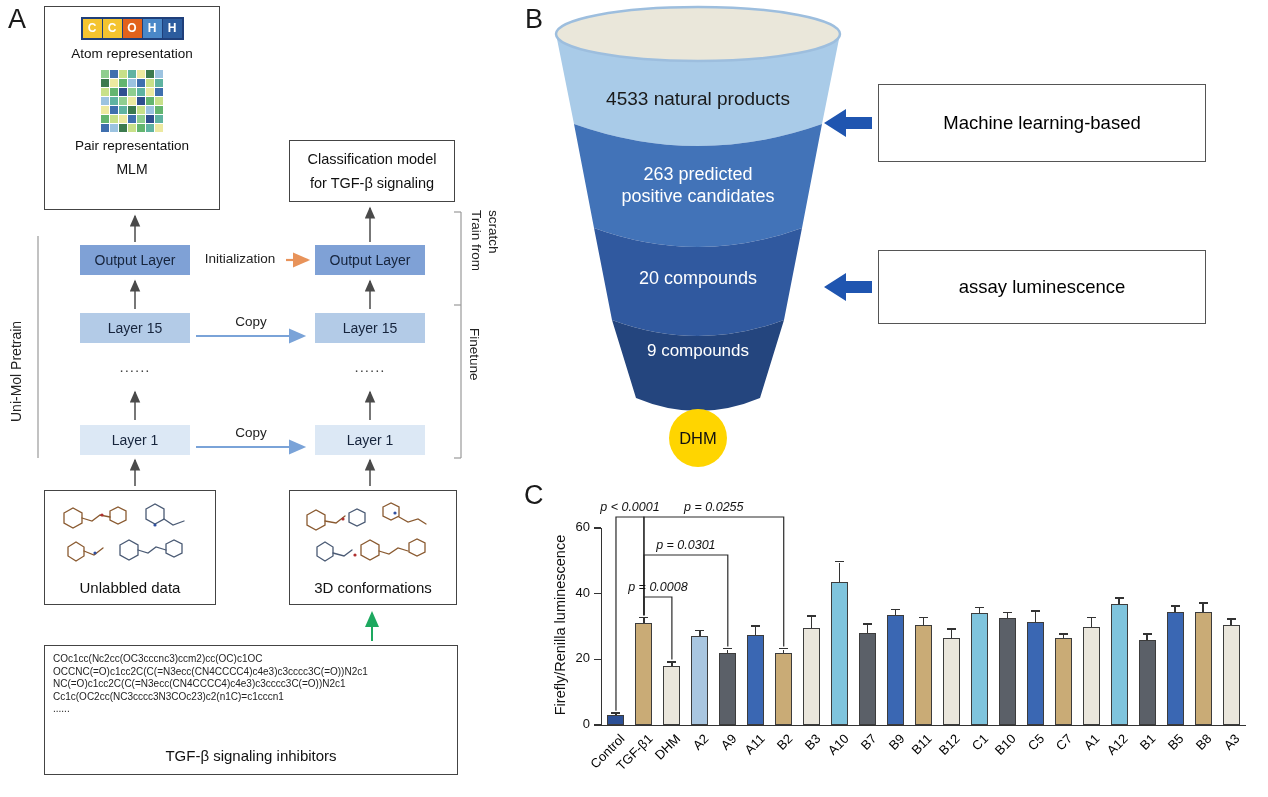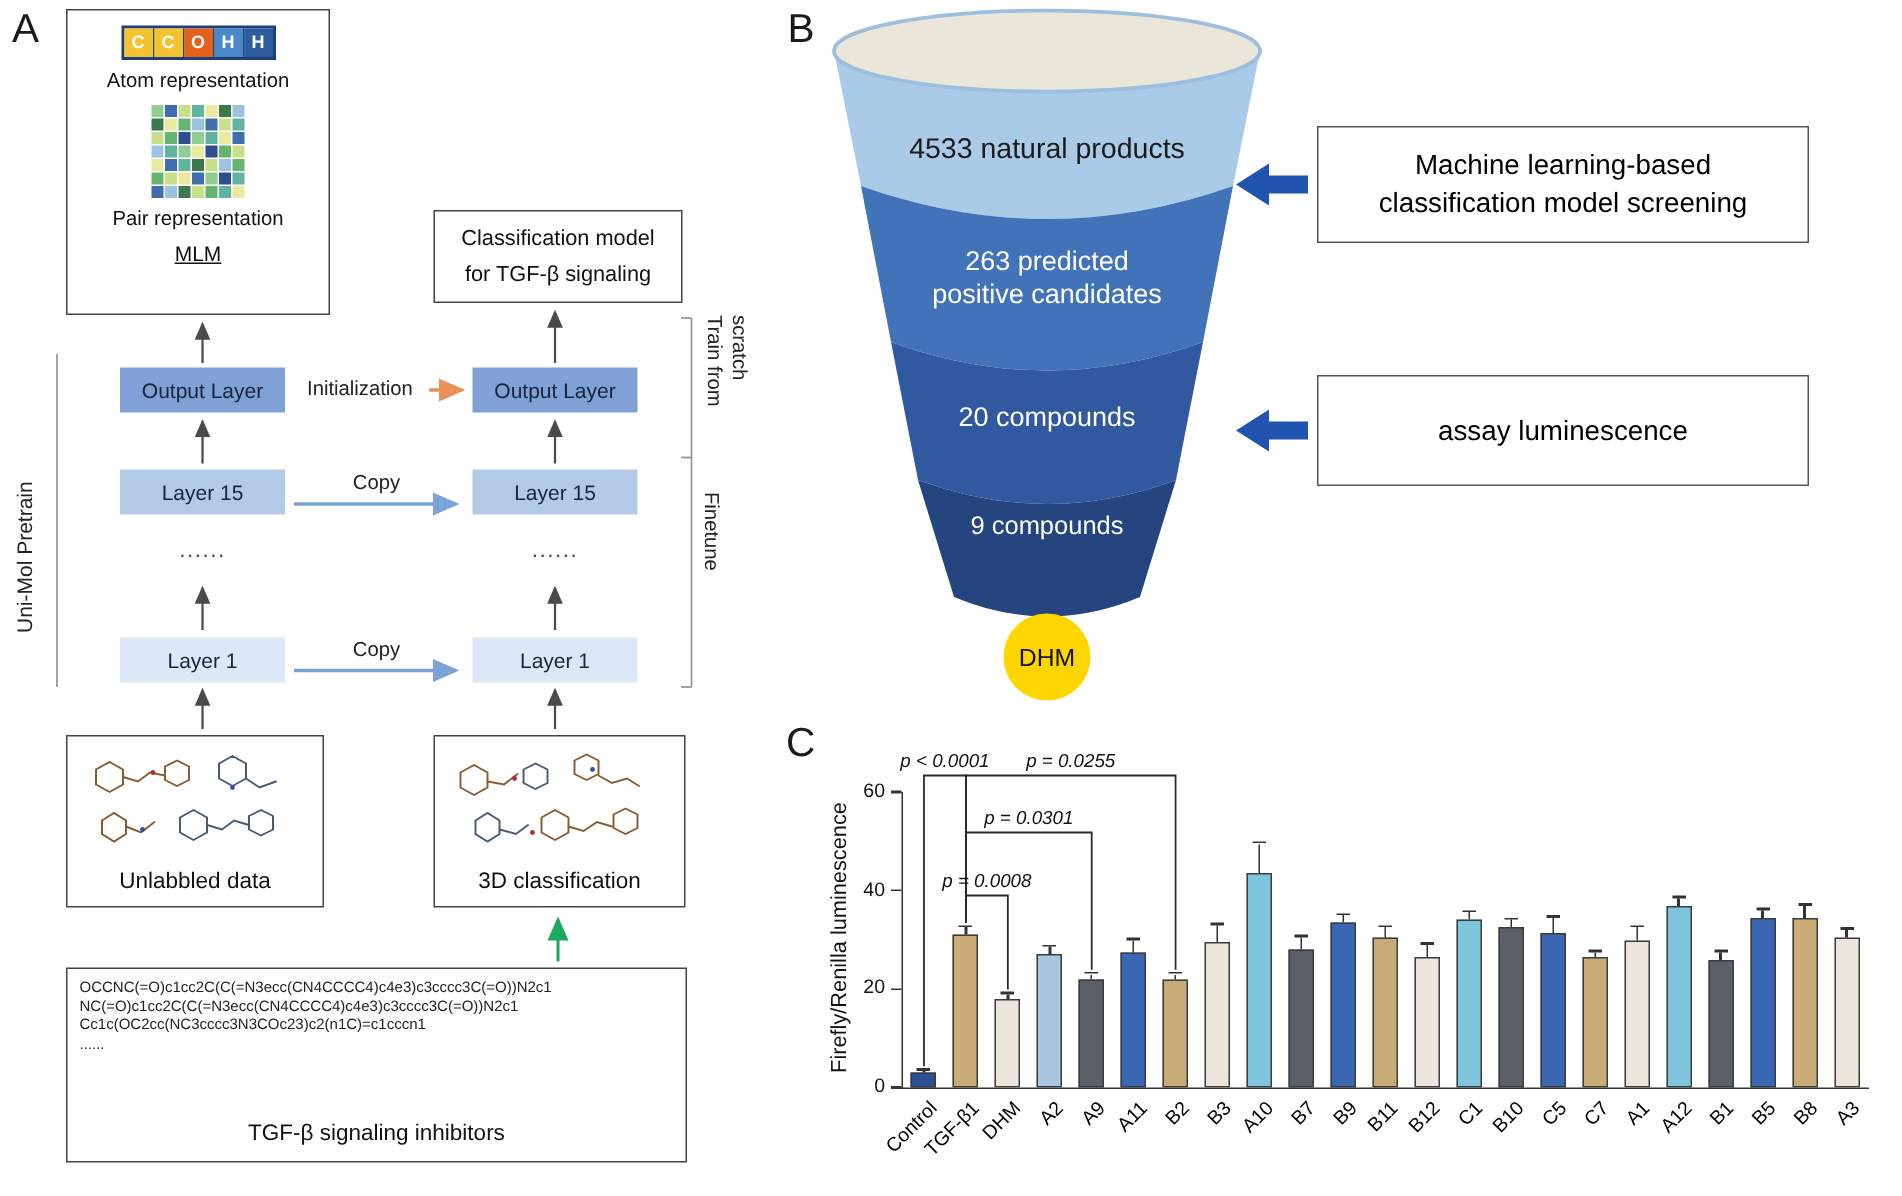--- a/index.html
+++ b/index.html
@@ -1,21 +1,21 @@
 <!DOCTYPE html>
 <html><head>
 <meta charset="utf-8">
 <style>
   html,body{margin:0;padding:0;background:#fff;}
   .page{position:relative;width:1268px;height:797px;background:#ffffff;
         font-family:"Liberation Sans",sans-serif;overflow:hidden;color:#111;}
   .panel-label{position:absolute;font-size:27px;color:#1a1a1a;}
   .box{position:absolute;border:1px solid #444;background:#fff;box-sizing:border-box;}
   .clabel{text-align:center;font-size:13.5px;margin-top:6px;color:#111;}
-  .mlm{font-size:14px;margin-top:8px;text-decoration:underline;}
+  .mlm{font-size:14px;margin-top:8px;}
   .atom-blocks{display:flex;width:max-content;margin:10px auto 0;border:2px solid #1f3f7a;}
   .atom-blocks span:last-child{border-right:none !important;}
   .pair-grid{display:grid;grid-template-columns:repeat(7,8px);grid-auto-rows:8px;gap:1px;
              width:max-content;margin:9px auto 0;}
   .classification{display:flex;flex-direction:column;justify-content:center;gap:8px;
                   text-align:center;font-size:14.5px;}
   .stack{position:absolute;top:245px;width:110px;height:215px;}
   .small-label{position:absolute;font-size:13.5px;color:#222;}
   .vlabel{position:absolute;font-size:13.5px;color:#222;}
   .unimol{left:8px;top:272px;height:150px;writing-mode:vertical-rl;transform:rotate(180deg);font-size:14px;}
@@ -217,25 +217,26 @@
         <g stroke="#8a5a30" stroke-width="1.3">
           <path d="M66 50 l9 -5 9 5 v10 l-9 5 -9 -5 z"></path>
           <path d="M84 56 l10 3 9 -6 10 3"></path>
           <path d="M114 48 l8 -4 8 4 v9 l-8 4 -8 -4 z"></path>
         </g>
         <circle cx="48" cy="24" r="1.6" fill="#b03030" stroke="none"></circle>
         <circle cx="100" cy="18" r="1.6" fill="#3050a0" stroke="none"></circle>
         <circle cx="60" cy="60" r="1.6" fill="#b03030" stroke="none"></circle>
       </g>
     </svg>
-    <div class="boxcap">3D classification</div>
+    <div class="boxcap">3D conformations</div>
   </div>
 
   <div class="box" style="left:44px;top:645px;width:414px;height:130px">
     <div class="smiles">
+        <div>COc1cc(Nc2cc(OC3cccnc3)ccm2)cc(OC)c1OC</div>
         <div>OCCNC(=O)c1cc2C(C(=N3ecc(CN4CCCC4)c4e3)c3cccc3C(=O))N2c1</div>
         <div>NC(=O)c1cc2C(C(=N3ecc(CN4CCCC4)c4e3)c3cccc3C(=O))N2c1</div>
         <div>Cc1c(OC2cc(NC3cccc3N3COc23)c2(n1C)=c1cccn1</div>
         <div>......</div>
       </div>
     <div class="boxcap" style="bottom:10px">TGF-β signaling inhibitors</div>
   </div>
 
   <div class="panel-label" style="left:525px;top:4px">B</div>
 
@@ -256,21 +257,20 @@
 
   <svg style="position:absolute;left:824px;top:108px" width="48" height="30">
     <polygon points="48,9 22,9 22,1 0,15 22,29 22,21 48,21" fill="#1f55b0"></polygon>
   </svg>
   <svg style="position:absolute;left:824px;top:272px" width="48" height="30">
     <polygon points="48,9 22,9 22,1 0,15 22,29 22,21 48,21" fill="#1f55b0"></polygon>
   </svg>
 
   <div class="callout" style="left:878px;top:84px;height:78px">
     <div>Machine learning-based</div>
-    <div>classification model screening</div>
   </div>
   <div class="callout" style="left:878px;top:250px;height:74px">
     <div>assay luminescence</div>
   </div>
 
   <div class="panel-label" style="left:524px;top:480px">C</div>
 
   <div class="chart" style="left:540px;top:490px;width:728px;height:307px">
     <div class="ylabel">Firefly/Renilla luminescence</div>
     <div class="plot">

